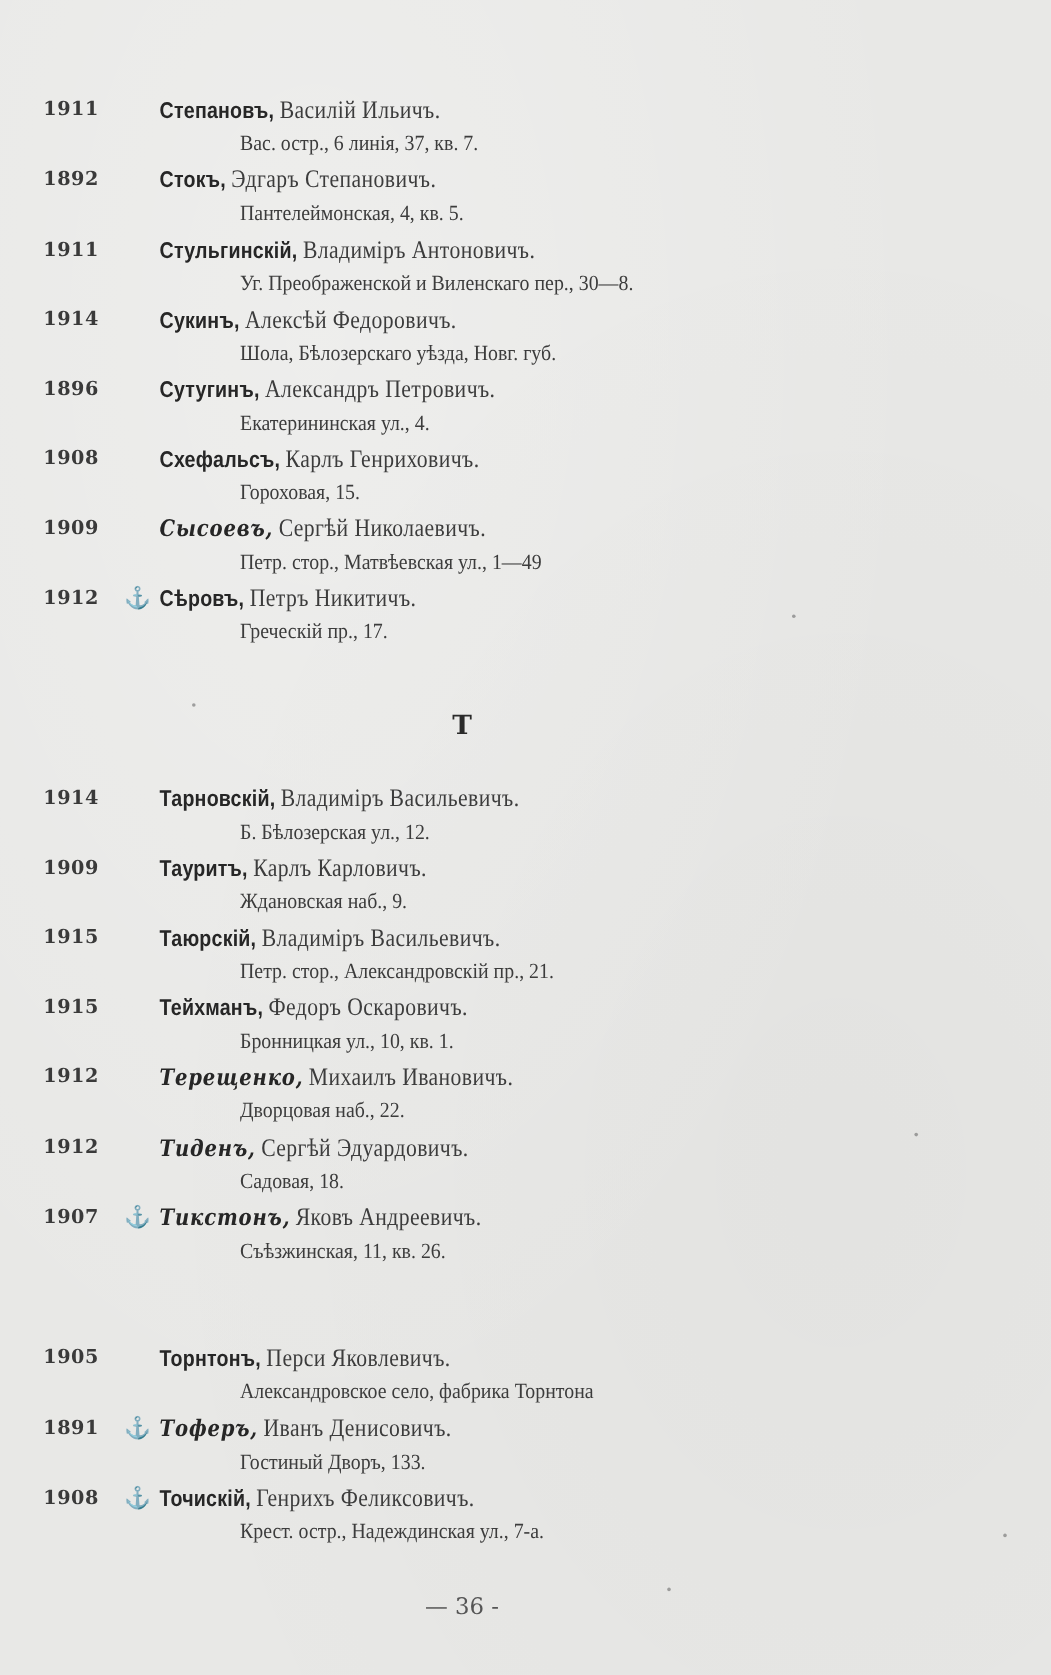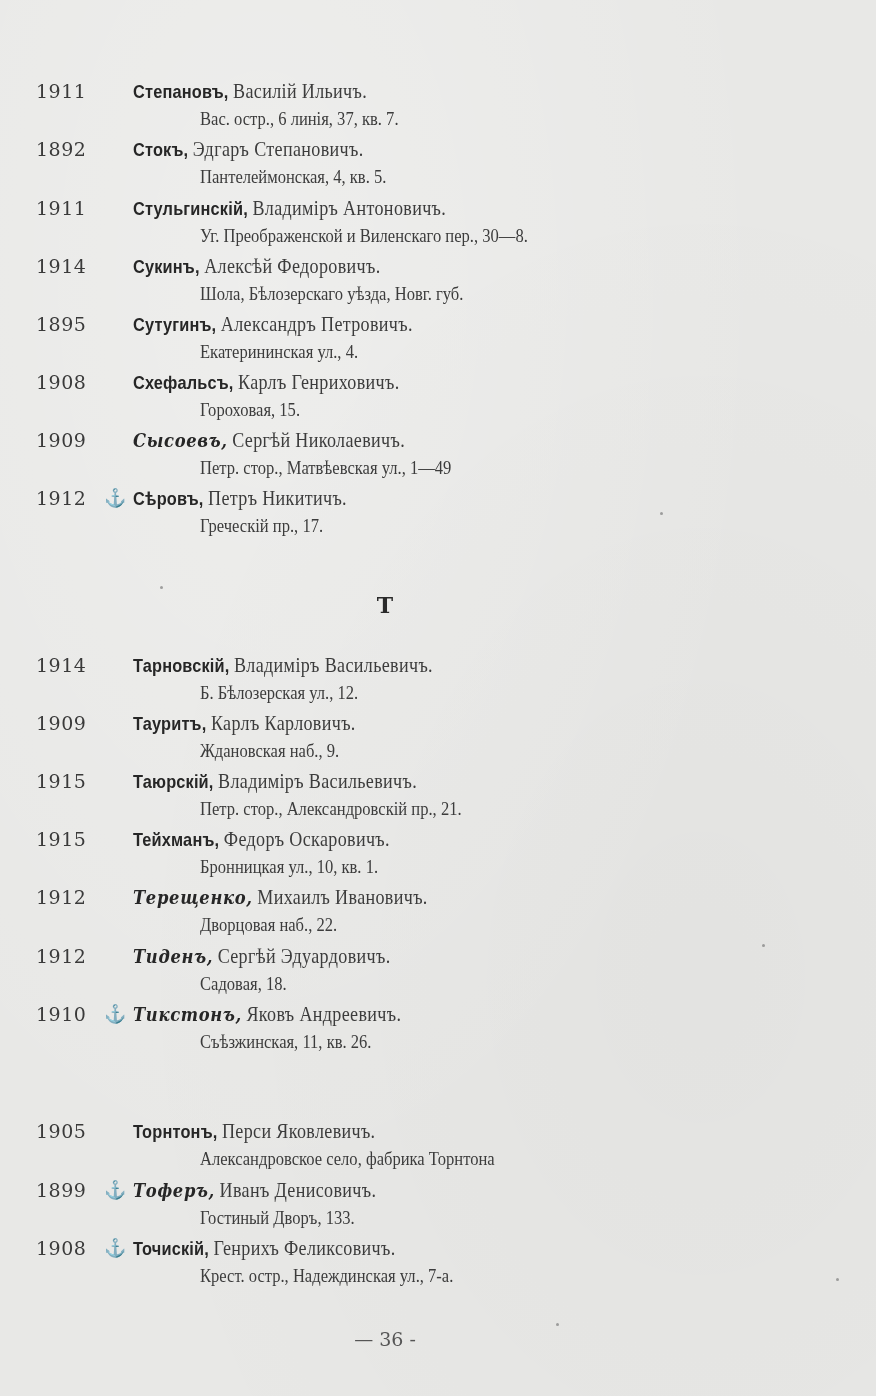--- a/index.html
+++ b/index.html
@@ -29,24 +29,25 @@
       left: 0;
       width: 876px;
       height: 58px;
     }
     .entry .year {
       position: absolute;
       left: 36px;
       top: 0;
       width: 58px;
       font-family: "DejaVu Serif", serif;
-      font-size: 19px;
+      font-size: 16px;
       letter-spacing: 0.5px;
       color: #3a3a3a;
       line-height: 26px;
+      font-weight: bold;
     }
     .entry .mark {
       position: absolute;
       left: 104px;
       top: 0;
       width: 20px;
       text-align: center;
       font-size: 18px;
       line-height: 26px;
       color: #333;
@@ -151,21 +152,21 @@
   </div>
 
   <div class="entry" style="top:253px;">
     <span class="year">1914</span>
     <span class="mark"></span>
     <span class="name-line"><span class="surname">Сукинъ,</span> <span class="given">Алексѣй Федоровичъ.</span></span>
     <span class="address">Шола, Бѣлозерскаго уѣзда, Новг. губ.</span>
   </div>
 
   <div class="entry" style="top:311px;">
-    <span class="year">1895</span>
+    <span class="year">1896</span>
     <span class="mark"></span>
     <span class="name-line"><span class="surname">Сутугинъ,</span> <span class="given">Александръ Петровичъ.</span></span>
     <span class="address">Екатерининская ул., 4.</span>
   </div>
 
   <div class="entry" style="top:369px;">
     <span class="year">1908</span>
     <span class="mark"></span>
     <span class="name-line"><span class="surname">Схефальсъ,</span> <span class="given">Карлъ Генриховичъ.</span></span>
     <span class="address">Гороховая, 15.</span>
@@ -223,36 +224,36 @@
   </div>
 
   <div class="entry" style="top:943px;">
     <span class="year">1912</span>
     <span class="mark"></span>
     <span class="name-line"><span class="surname italic">Тиденъ,</span> <span class="given">Сергѣй Эдуардовичъ.</span></span>
     <span class="address">Садовая, 18.</span>
   </div>
 
   <div class="entry" style="top:1001px;">
-    <span class="year">1910</span>
+    <span class="year">1907</span>
     <span class="mark">⚓</span>
     <span class="name-line"><span class="surname italic">Тикстонъ,</span> <span class="given">Яковъ Андреевичъ.</span></span>
     <span class="address">Съѣзжинская, 11, кв. 26.</span>
   </div>
 
 
   <div class="entry" style="top:1118px;">
     <span class="year">1905</span>
     <span class="mark"></span>
     <span class="name-line"><span class="surname">Торнтонъ,</span> <span class="given">Перси Яковлевичъ.</span></span>
     <span class="address">Александровское село, фабрика Торнтона</span>
   </div>
 
   <div class="entry" style="top:1177px;">
-    <span class="year">1899</span>
+    <span class="year">1891</span>
     <span class="mark">⚓</span>
     <span class="name-line"><span class="surname italic">Тоферъ,</span> <span class="given">Иванъ Денисовичъ.</span></span>
     <span class="address">Гостиный Дворъ, 133.</span>
   </div>
 
   <div class="entry" style="top:1235px;">
     <span class="year">1908</span>
     <span class="mark">⚓</span>
     <span class="name-line"><span class="surname">Точискій,</span> <span class="given">Генрихъ Феликсовичъ.</span></span>
     <span class="address">Крест. остр., Надеждинская ул., 7-а.</span>

